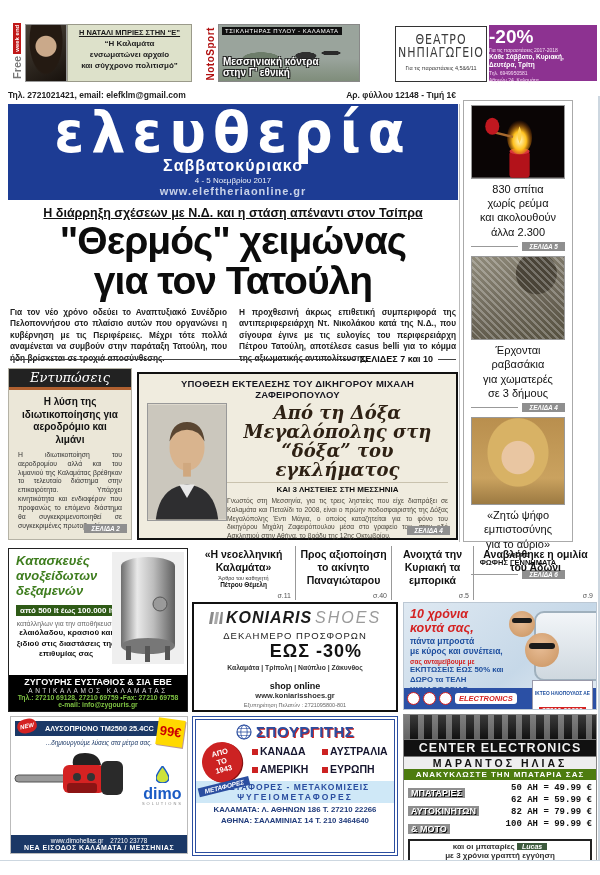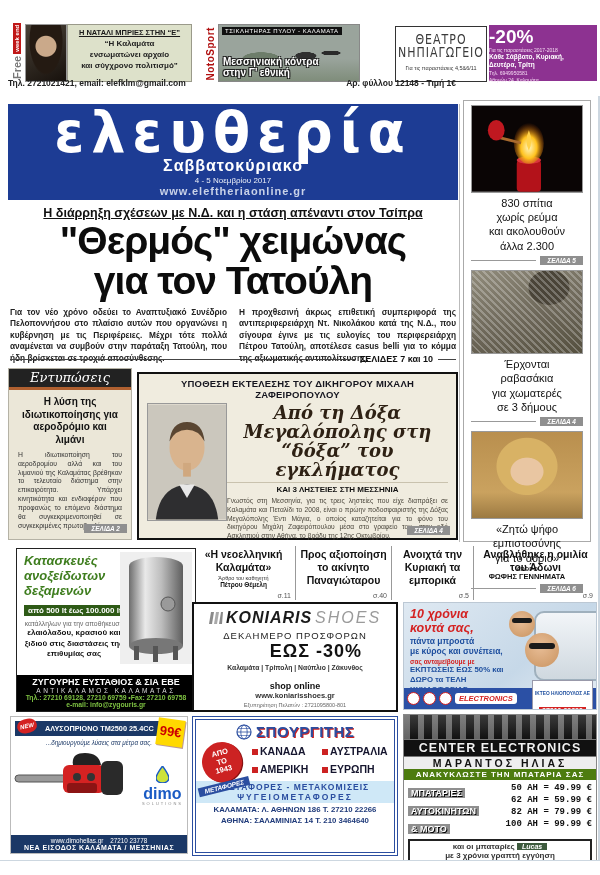--- a/index.html
+++ b/index.html
@@ -36,21 +36,21 @@
   .theatre-line { font-size:11px; color:#3a3a3a; letter-spacing:1px; transform:scaleY(1.25); font-family:"DejaVu Sans", sans-serif; }
   .theatre-note { font-size:5.5px; color:#333; margin-top:6px; }
 
   .banner-discount { position:absolute; left:489px; top:25px; width:108px; height:56px; background:#8d3291; color:#fff; text-align:left; padding-top:2px; }
   .disc-pct { font-size:19px; font-weight:bold; line-height:20px; }
   .disc-l1 { font-size:5px; color:#f4d9f2; }
   .disc-l2 { font-size:6.5px; font-weight:bold; line-height:1.2; }
   .disc-l4 { font-size:5px; color:#f4d9f2; line-height:1.3; margin-top:1px; }
 
   
-  .infobar { position:absolute; left:8px; top:78px; width:448px; display:flex; justify-content:space-between; font-size:8.5px; color:#222; font-weight:bold; }
+  .infobar { position:absolute; left:8px; top:90px; width:448px; display:flex; justify-content:space-between; font-size:8.5px; color:#222; font-weight:bold; }
 
   
   .masthead { position:absolute; left:8px; top:104px; width:450px; height:96px; background:#1d3c94; color:#fff; text-align:center; overflow:hidden; }
   .mh-title { font-family:"DejaVu Sans", sans-serif; font-weight:bold; font-size:54px; line-height:56px; letter-spacing:7px; transform:scaleY(1.05); margin-top:1px; }
   .mh-edition { font-size:16px; font-weight:bold; letter-spacing:1px; margin-top:-4px; }
   .mh-date { font-size:8px; margin-top:1px; color:#e8ecf6; }
   .mh-site { font-size:11px; font-weight:bold; color:#c9d2e8; letter-spacing:1px; }
 
   
   .kicker { position:absolute; left:8px; top:206px; width:450px; text-align:center; font-size:12.5px; font-weight:bold; color:#111; text-decoration:underline; }
@@ -79,21 +79,21 @@
   .mu-flex { display:flex; gap:0; }
   .mu-photo { width:80px; height:118px; border:1px solid #999; flex:none; }
   .mu-right { flex:1; text-align:center; }
   .mu-headline { font-family:"DejaVu Serif", serif; font-style:italic; font-weight:bold; font-size:18px; line-height:1.06; color:#2e2114; }
   .mu-subhead { font-size:8px; font-weight:bold; color:#111; margin-top:3px; border-top:1px solid #c9c2ae; padding-top:2px; }
   .mu-body { font-size:6.7px; color:#4a463c; text-align:justify; line-height:1.3; margin-top:3px; }
   .mu-badge { position:absolute; right:6px; bottom:3px; }
 
   
   .vline { position:absolute; left:459px; top:104px; width:1px; height:438px; background:#bbb; }
-  .rail { position:absolute; left:463px; top:100px; width:128px; height:442px; border:1px solid #aaa; padding:4px 7px 2px; }
+  .rail { position:absolute; left:463px; top:100px; width:110px; height:442px; border:1px solid #aaa; padding:4px 7px 2px; }
   .rail-img { width:100%; border:1px solid #999; display:block; }
   .rail-title { font-size:11px; color:#111; text-align:center; line-height:1.3; margin-top:3px; }
   .rail-byline1 { font-size:6px; font-weight:bold; color:#333; text-align:center; margin-top:1px; }
   .rail-byline2 { font-size:7.5px; font-weight:bold; color:#111; text-align:center; }
   .img-garbage { height:84px; background:
       repeating-linear-gradient(45deg, rgba(255,255,255,.25) 0 2px, transparent 2px 5px),
       radial-gradient(ellipse at 70% 20%, #4a4438 0 20px, transparent 21px),
       linear-gradient(160deg,#8f8a7a,#6a6456 60%,#55503f); }
   .img-woman { height:88px; background:
       radial-gradient(ellipse at 50% 46%, #e9c6a2 0 16px, transparent 17px),
@@ -103,21 +103,21 @@
   
   .teasers { position:absolute; left:192px; top:546px; width:405px; height:54px; display:flex; }
   .teaser { position:relative; padding:2px 4px; text-align:center; }
   .teaser + .teaser { border-left:1px solid #999; }
   .tz-title { font-size:10.5px; font-weight:bold; color:#111; line-height:1.25; }
   .tz-sub1 { font-size:5.5px; color:#333; margin-top:1px; }
   .tz-sub2 { font-size:6.5px; font-weight:bold; color:#111; }
   .tz-page { position:absolute; right:4px; bottom:1px; font-size:7px; color:#555; }
 
   
-  .ad-tanks { position:absolute; left:16px; top:548px; width:180px; height:164px; border:1px solid #222; background:#fff; overflow:hidden; }
+  .ad-tanks { position:absolute; left:8px; top:548px; width:180px; height:164px; border:1px solid #222; background:#fff; overflow:hidden; }
   .tank-art { position:absolute; right:3px; top:3px; }
   .tk-title { margin:5px 0 0 7px; width:96px; font-size:13px; font-weight:bold; font-style:italic; color:#3e7d1e; line-height:1.15; }
   .tk-range { display:inline-block; margin:4px 0 0 7px; background:#2e5a16; color:#fff; font-size:8px; font-weight:bold; padding:1px 4px; }
   .tk-b1 { margin:3px 0 0 7px; width:100px; font-size:6.8px; color:#666; text-align:center; line-height:1.25; }
   .tk-b2 { margin:0 0 0 7px; width:100px; font-size:8px; font-weight:bold; color:#111; text-align:center; line-height:1.3; }
   .tk-bottom { position:absolute; left:0; bottom:0; width:100%; background:#000; text-align:center; padding:2px 0 3px; }
   .tk-company { color:#fff; font-size:9px; font-weight:bold; }
   .tk-loc { color:#ddd; font-size:6.5px; letter-spacing:2.5px; }
   .tk-phones { color:#7ec242; font-size:6.8px; font-weight:bold; }
   .tk-mail { color:#7ec242; font-size:6.8px; font-weight:bold; }

